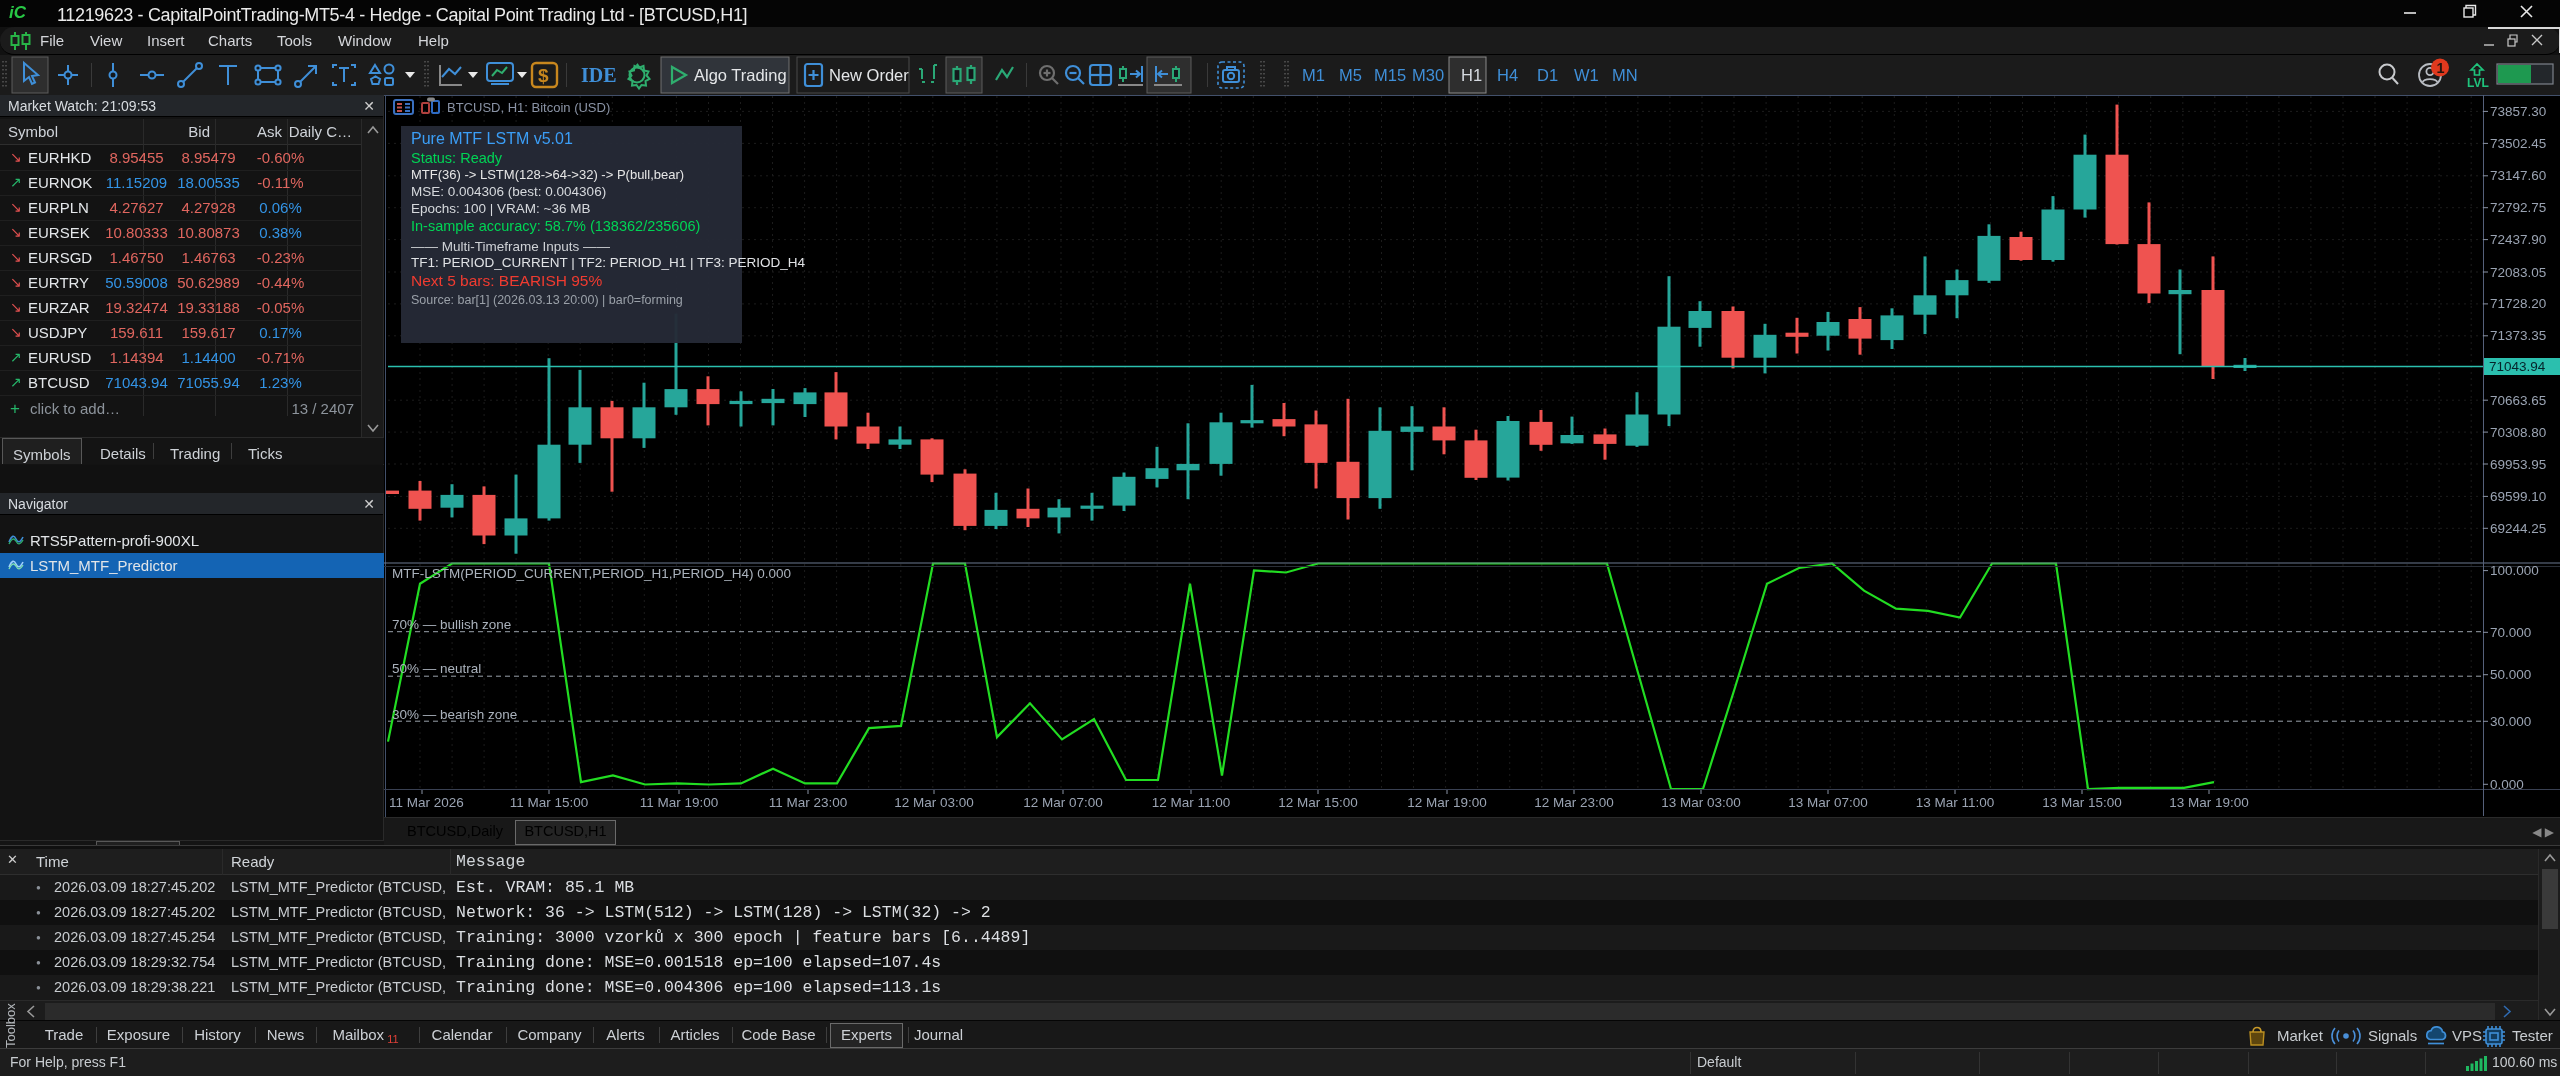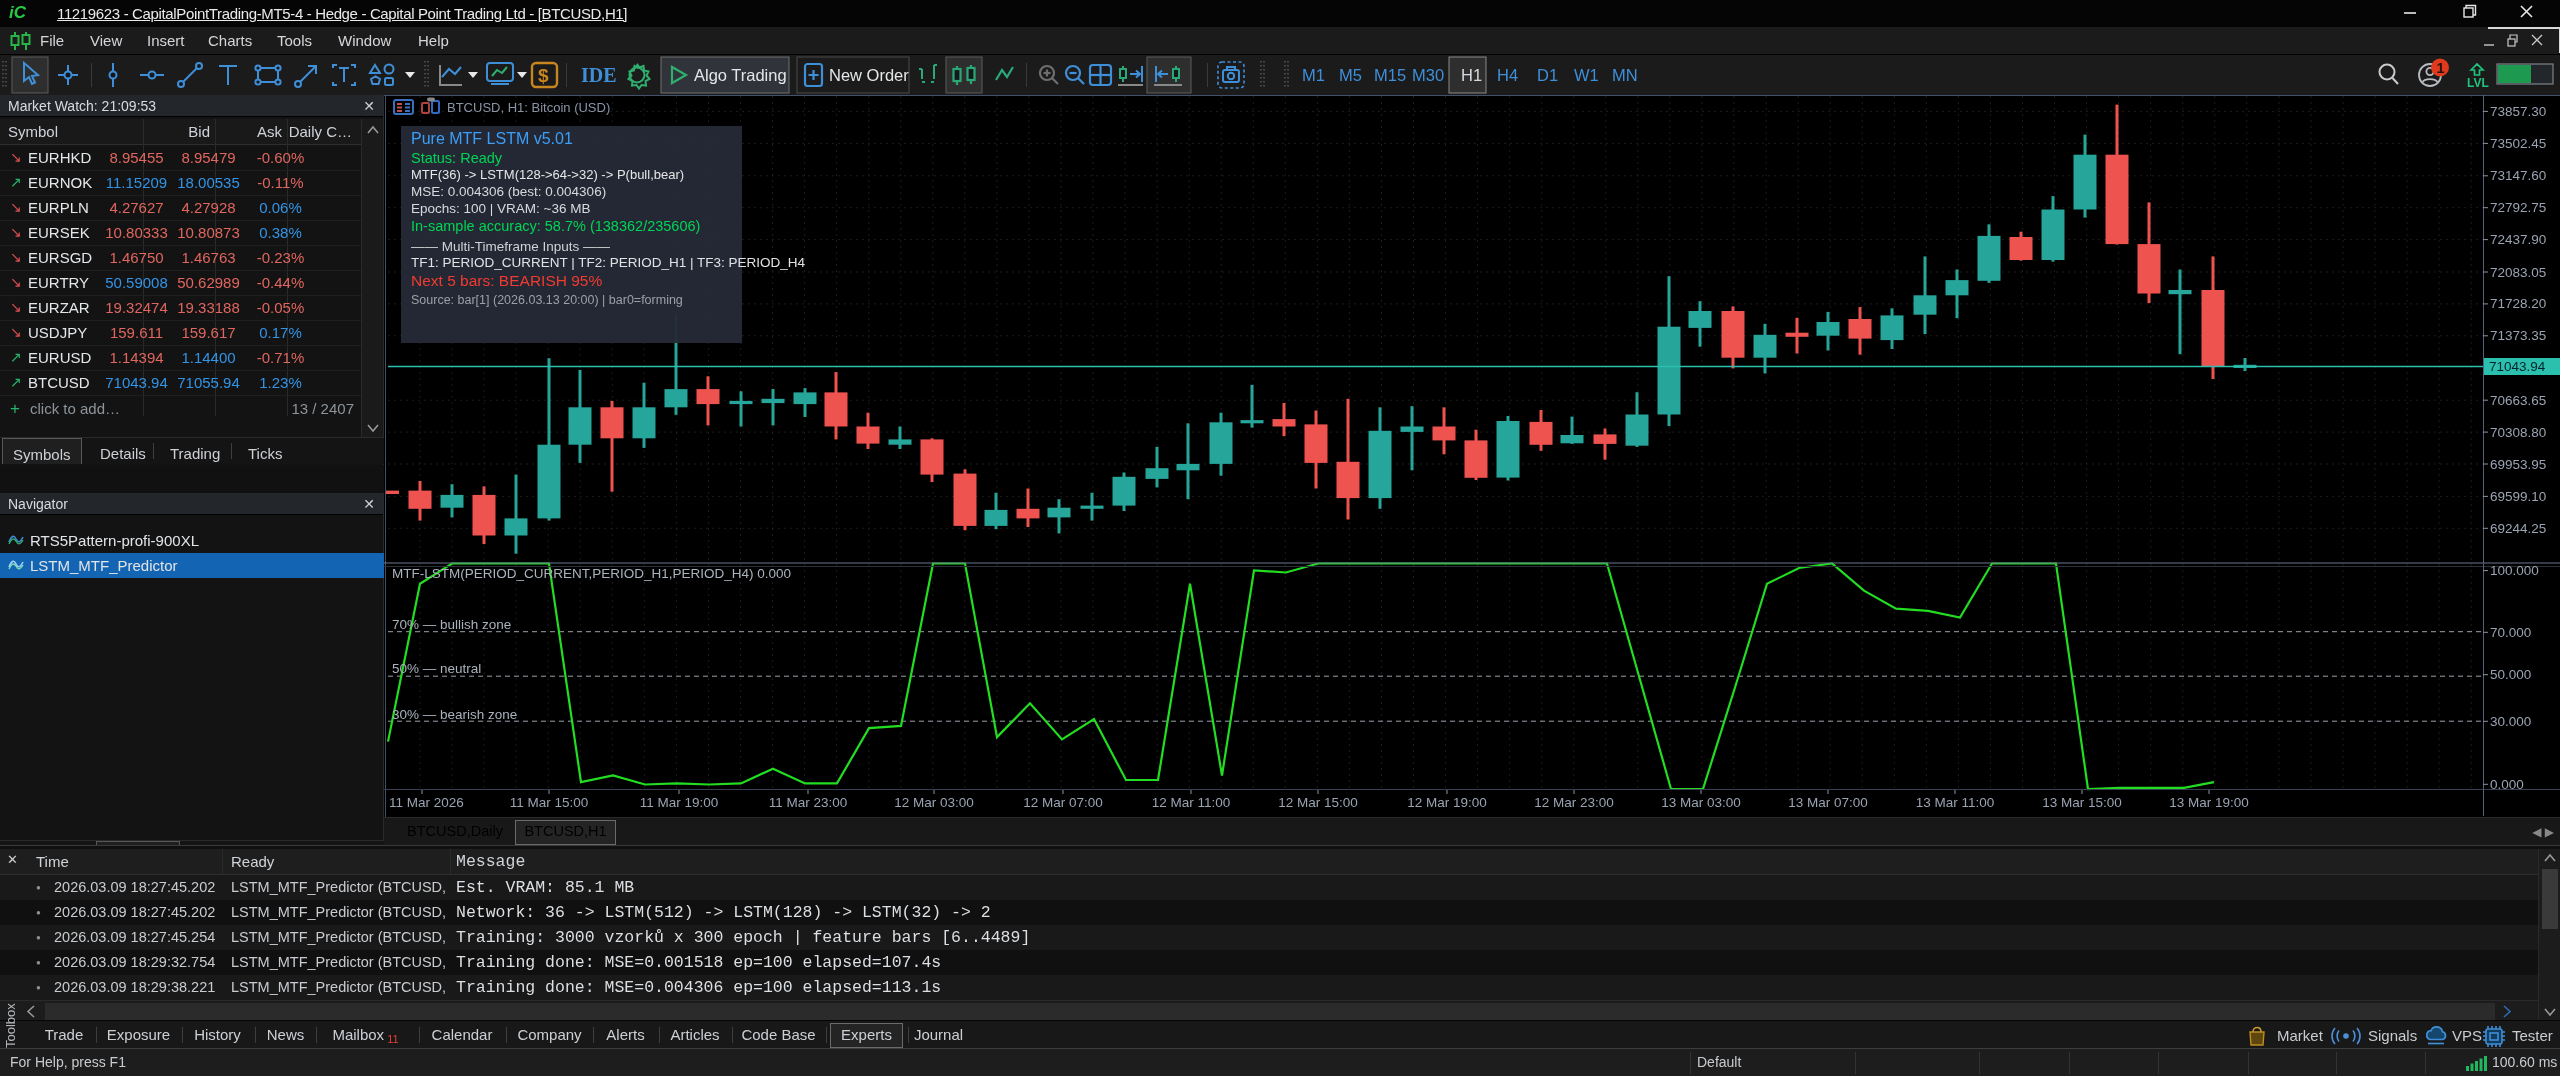--- a/index.html
+++ b/index.html
@@ -1,23 +1,23 @@
 <!DOCTYPE html>
 <html><head><meta charset="utf-8"><style>
 * { margin:0; padding:0; box-sizing:border-box; }
 html,body { width:2560px; height:1076px; background:#000; overflow:hidden;
   font-family:"Liberation Sans", sans-serif; }
 .abs { position:absolute; }
 #page { position:relative; width:2560px; height:1076px; background:#111; }
 
 #title { position:absolute; left:0; top:0; width:2560px; height:27px; background:#050505; color:#eaeaea; }
 #title .logo { position:absolute; left:9px; top:3px; font-size:17px; font-weight:bold; color:#28c845; font-style:italic; }
-#title .txt { position:absolute; left:57px; top:5px; font-size:15px; letter-spacing:-0.35px;text-decoration:underline; }
-
-#menu { position:absolute; left:0; top:27px; width:2560px; height:28px; background:#1b1b1b; border-bottom:1px solid #000; color:#d4d6da; font-size:15px; }
+#title .txt { position:absolute; left:57px; top:5px; font-size:18px; letter-spacing:-0.35px; }
+
+#menu { position:absolute; left:0; top:27px; width:2560px; height:28px; background:#1b1b1b; border-bottom:1px solid #000; color:#d4d6da; font-size:15px;border-radius:14px; }
 #menu span.mi { position:absolute; top:5px; }
 
 #tbar { position:absolute; left:0; top:55px; width:2560px; height:40px; background:#1b1b1b; }
 
 #mw { position:absolute; left:0; top:95px; width:384px; height:370px; background:#131313; border-right:1px solid #2a2a2a; }
 #mw .ptitle, #nav .ptitle { position:absolute; left:0; top:0; width:100%; height:22px; background:#23262a; color:#d8dce0; font-size:14px; padding:3px 0 0 8px; border-bottom:1px solid #000; }
 .pclose { position:absolute; right:8px; top:3px; color:#cfcfcf; font-size:14px; }
 #mwhead { position:absolute; left:0; top:24px; width:361px; height:26px; background:#191919; border-bottom:1px solid #2e2e2e; color:#cfd3d9; font-size:15px; }
 #mwhead .h { position:absolute; top:4px; }
 .mwrow { position:absolute; left:0; width:361px; height:25px; font-size:15px; border-bottom:1px solid #1f1f1f; }

